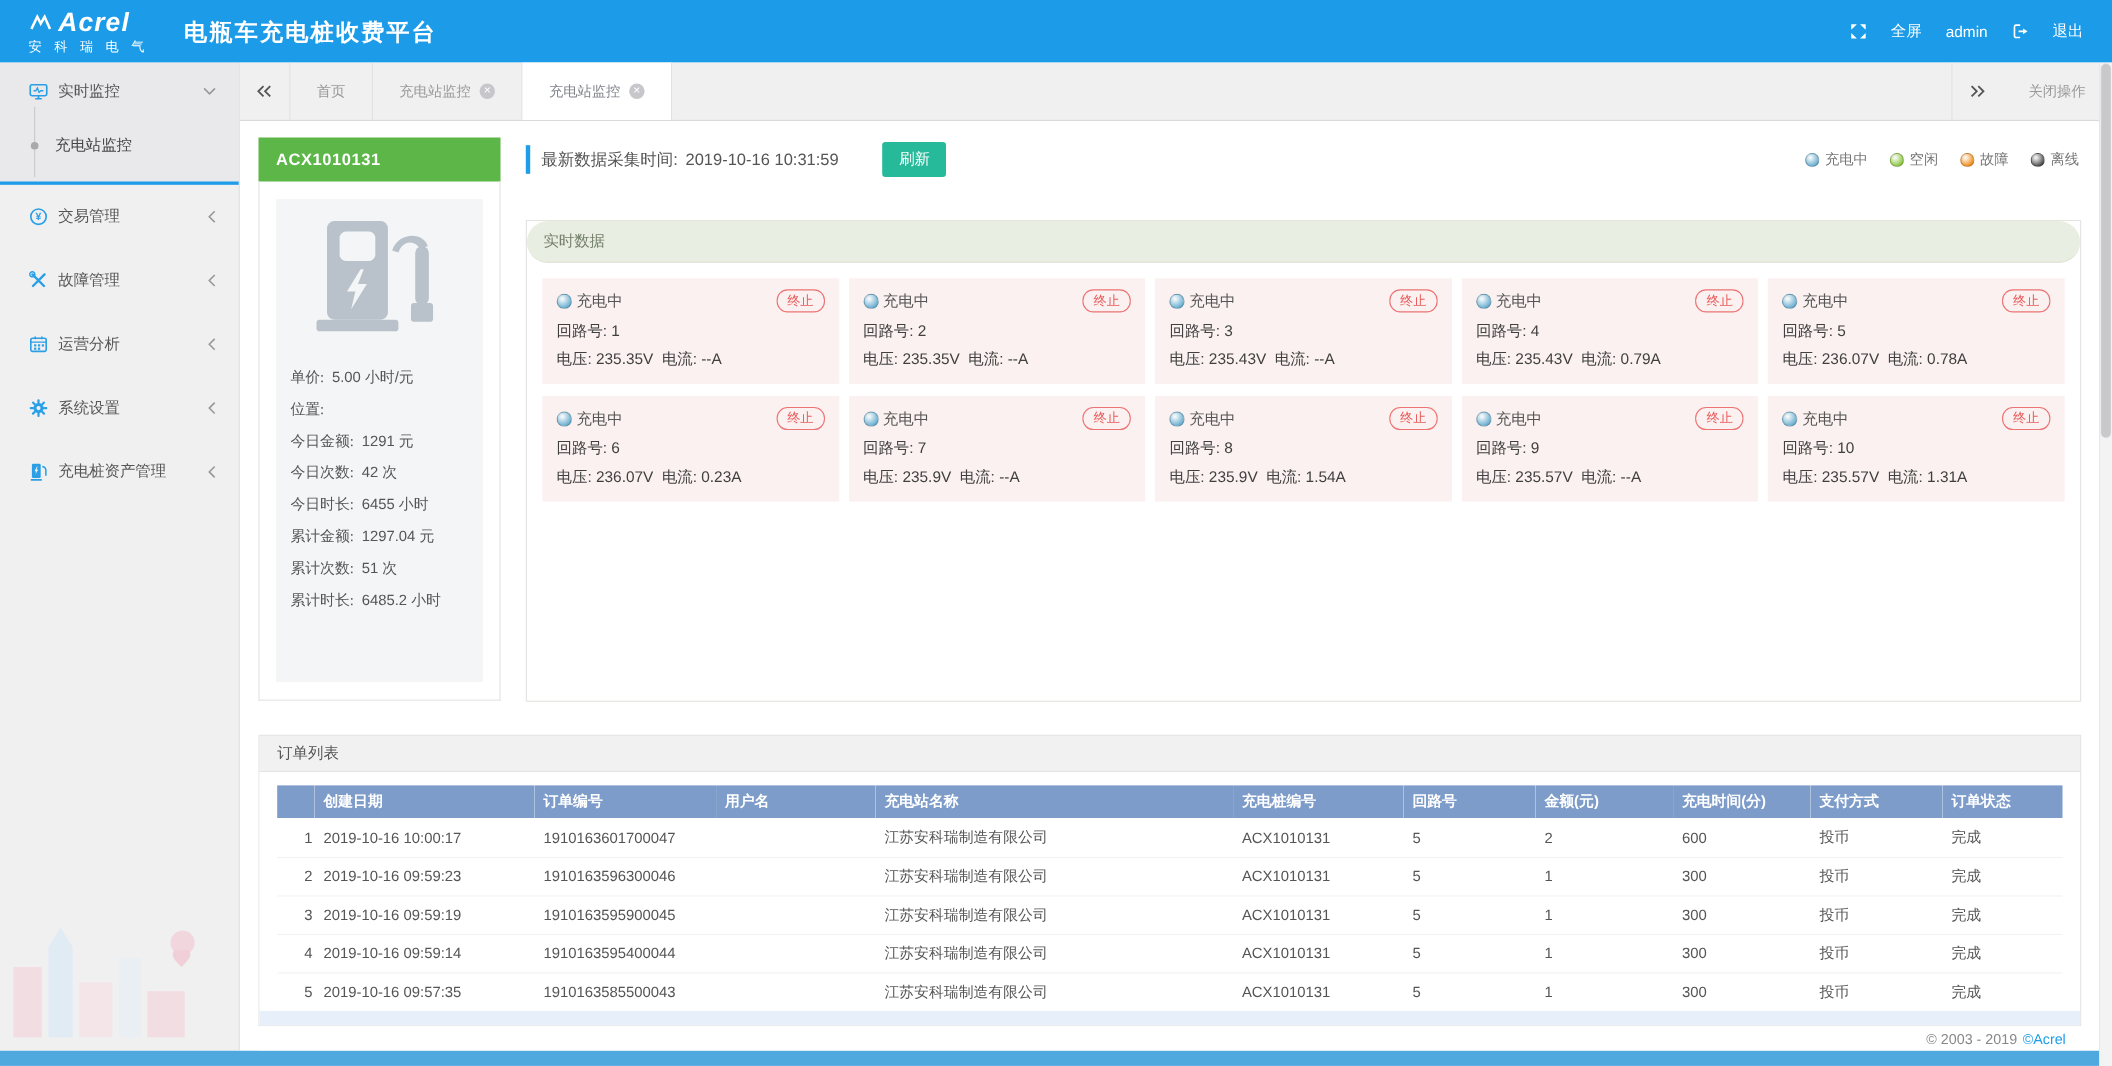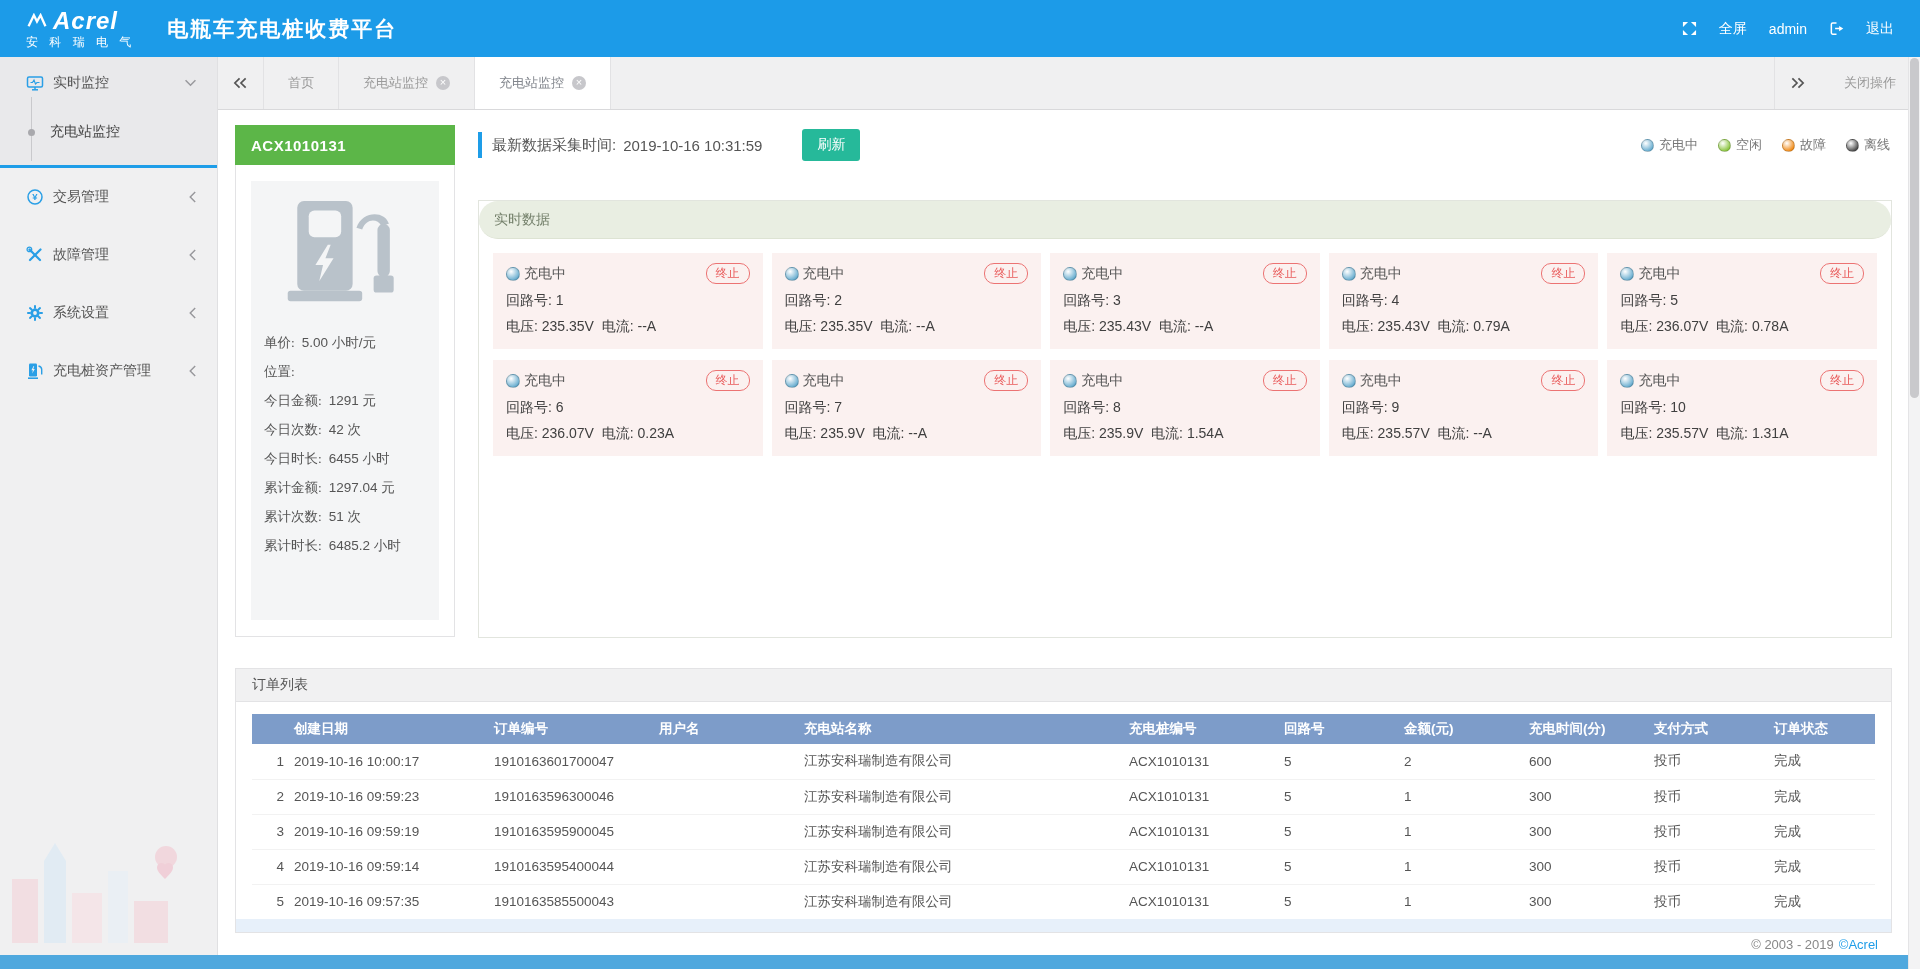--- a/index.html
+++ b/index.html
@@ -214,20 +214,43 @@
         <div class="sb-group">
           <div class="sb-item">
             <span class="sb-icon">
               <svg viewBox="0 0 18 18">
                 <path d="M3.5 3.5 L14 14" stroke="#2a9fe6" stroke-width="2.2" stroke-linecap="round"></path>
                 <path d="M14.5 3.5 L4 14" stroke="#2a9fe6" stroke-width="2.2" stroke-linecap="round"></path>
                 <circle cx="3.4" cy="3.4" r="2.3" fill="none" stroke="#2a9fe6" stroke-width="1.3"></circle>
               </svg>
             </span>
             <span>故障管理</span>
+            <span class="sb-chev">
+              <svg viewBox="0 0 10 14" width="9" height="13">
+                <path d="M8 1.5 L2.5 7 L8 12.5" fill="none" stroke="#98989c" stroke-width="1.6"></path>
+              </svg>
+            </span>
+          </div>
+        </div>
+        <div class="sb-group">
+          <div class="sb-item">
+            <span class="sb-icon">
+              <svg viewBox="0 0 18 18">
+                <rect x="2" y="3.5" width="14" height="12" rx="1.5" fill="none" stroke="#2a9fe6" stroke-width="1.5"></rect>
+                <line x1="2" y1="7" x2="16" y2="7" stroke="#2a9fe6" stroke-width="1.3"></line>
+                <line x1="6" y1="1.8" x2="6" y2="4.5" stroke="#2a9fe6" stroke-width="1.5"></line>
+                <line x1="12" y1="1.8" x2="12" y2="4.5" stroke="#2a9fe6" stroke-width="1.5"></line>
+                <rect x="5" y="9" width="2" height="2" fill="#2a9fe6"></rect>
+                <rect x="8.5" y="9" width="2" height="2" fill="#2a9fe6"></rect>
+                <rect x="12" y="9" width="2" height="2" fill="#2a9fe6"></rect>
+                <rect x="5" y="12" width="2" height="2" fill="#2a9fe6"></rect>
+                <rect x="8.5" y="12" width="2" height="2" fill="#2a9fe6"></rect>
+              </svg>
+            </span>
+            <span>运营分析</span>
             <span class="sb-chev">
               <svg viewBox="0 0 10 14" width="9" height="13">
                 <path d="M8 1.5 L2.5 7 L8 12.5" fill="none" stroke="#98989c" stroke-width="1.6"></path>
               </svg>
             </span>
           </div>
         </div>
         <div class="sb-group">
           <div class="sb-item">
             <span class="sb-icon">

